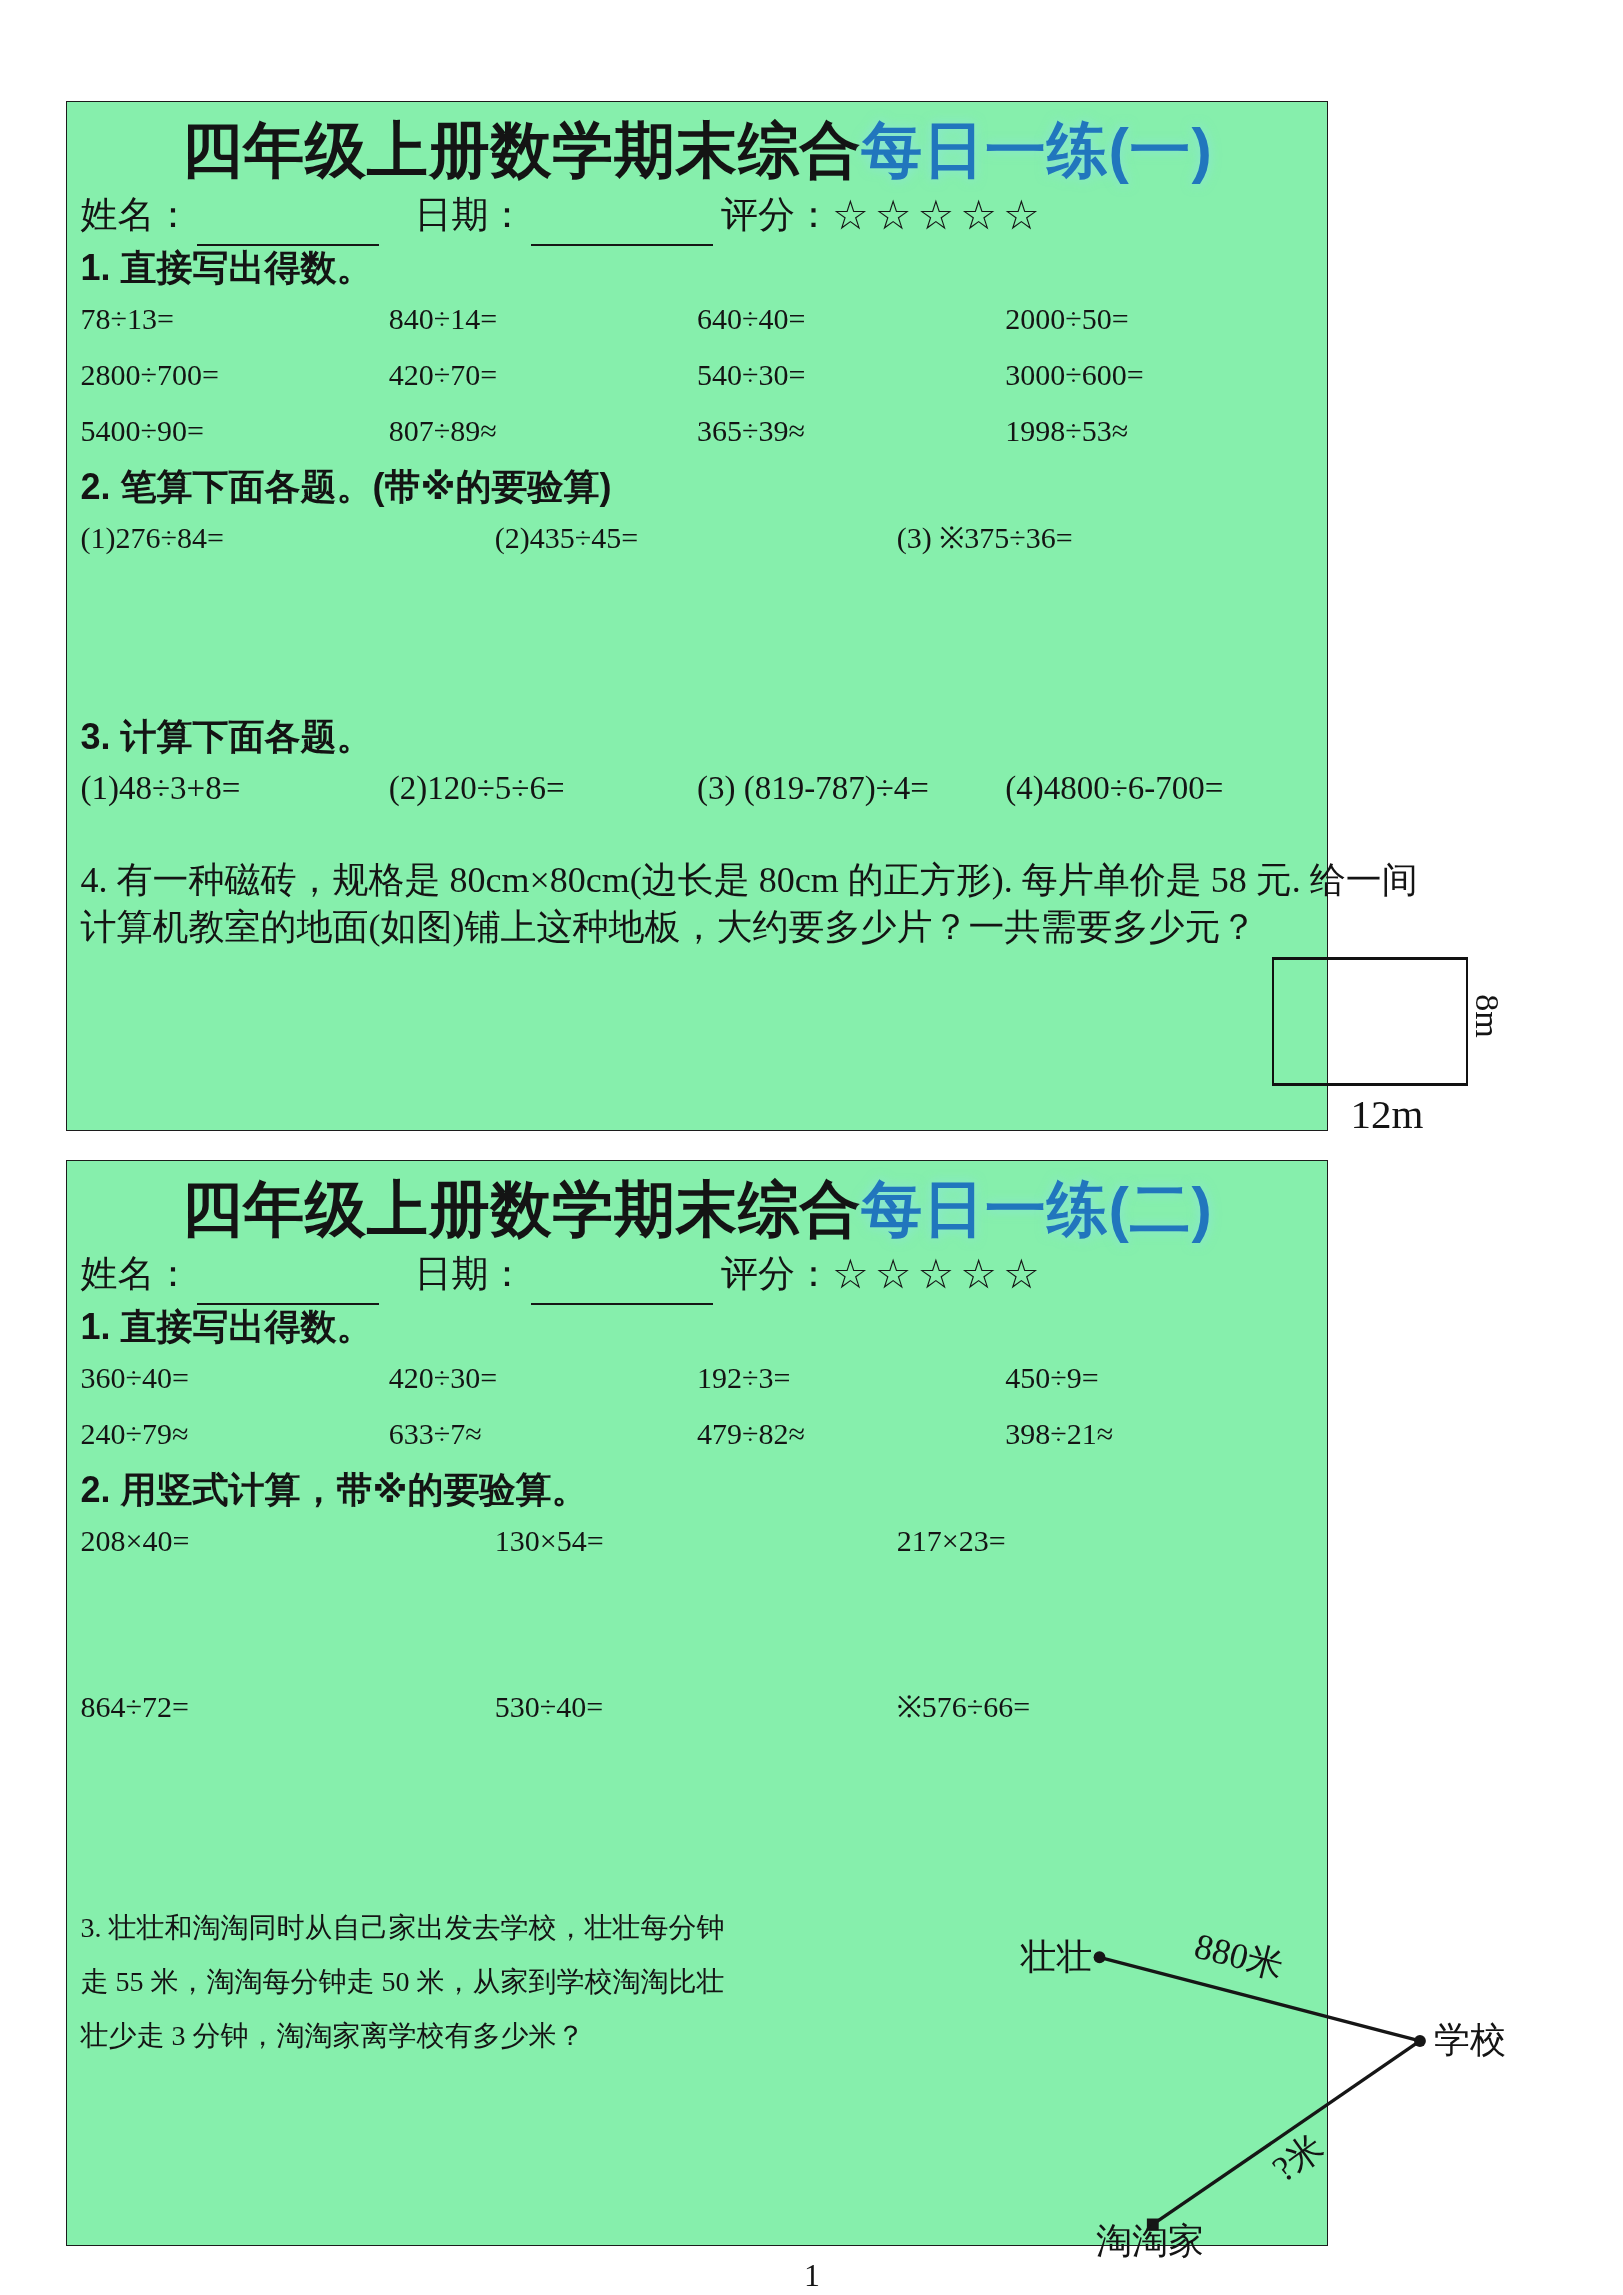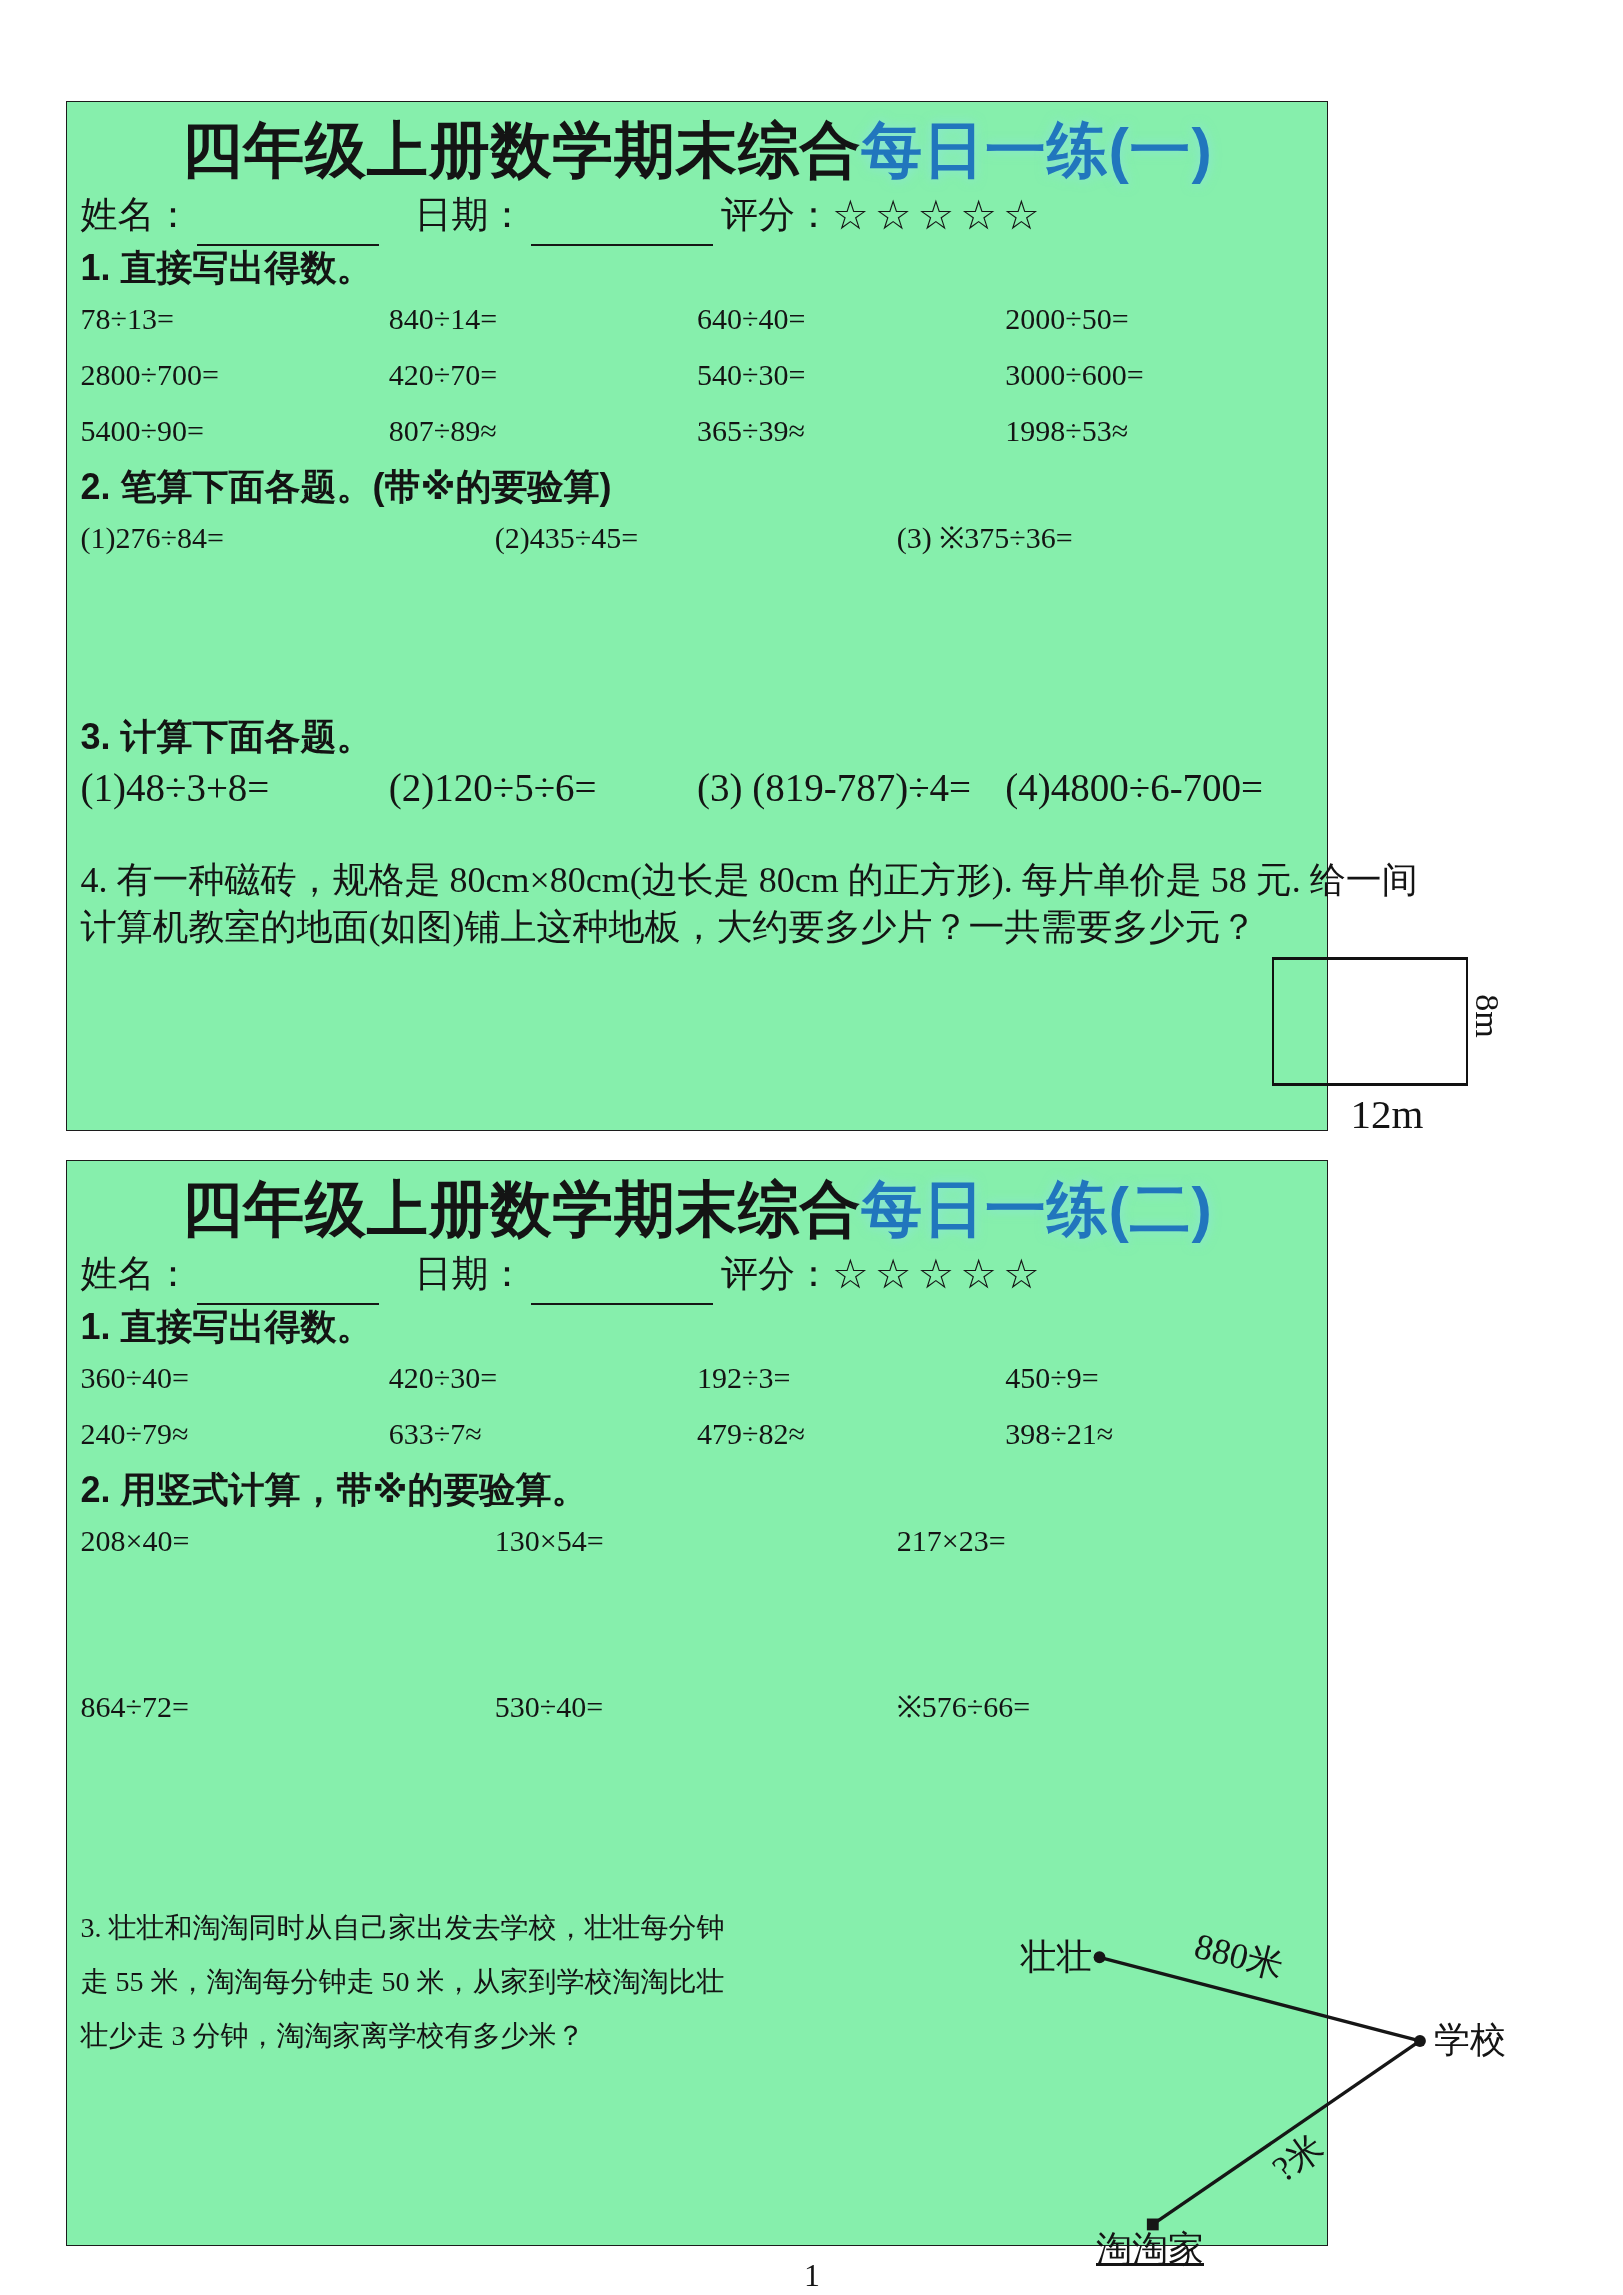--- a/index.html
+++ b/index.html
@@ -67,21 +67,21 @@
     position:absolute; left:1222px; top:988px; width:196px;
     text-align:center; font-size:41px;
   }
 
   
   .travel-diagram { position:absolute; left:926px; top:734px; width:558px; height:352px;margin-top:30px; }
   .travel-diagram svg { position:absolute; left:0; top:0; }
   .td-label { position:absolute; font-size:36px; line-height:44px; white-space:nowrap; }
   .td-zhuang { left:8.5px;  top:10px; width:91px; text-align:right; }
   .td-school { left:441px; top:93px; }
-  .td-tao    { left:103px; top:302px;text-decoration:underline; }
+  .td-tao    { left:103px; top:294px; }
   .td-d1 { left:201px; top:8.5px;  transform:rotate(14deg); }
   .td-d2 { left:279px; top:211px; transform:rotate(-36deg); }
 
   .footer-page-num {
     position:absolute; left:0; top:2257px; width:1624px;
     text-align:center; font-size:32px;
   }
 </style>
 </head>
 <body>
@@ -112,21 +112,21 @@
   <div class="eq-grid cols3">
 
   <div class="cell">(1)276÷84=</div>
       <div class="cell">(2)435÷45=</div>
       <div class="cell">(3) ※375÷36=</div>
     </div>
 
   <div class="sp-170"></div>
 
   <div class="sec-heading">3. 计算下面各题。</div>
-  <div class="eq-grid cols4" style="font-size:39px">
+  <div class="eq-grid cols4" style="font-size:33px">
 
   <div class="cell">(1)48÷3+8=</div>
       <div class="cell">(2)120÷5÷6=</div>
       <div class="cell">(3) (819-787)÷4=</div>
       <div class="cell">(4)4800÷6-700=</div>
     </div>
 
   <div class="sp-42"></div>
 
   <div class="prob-text">

